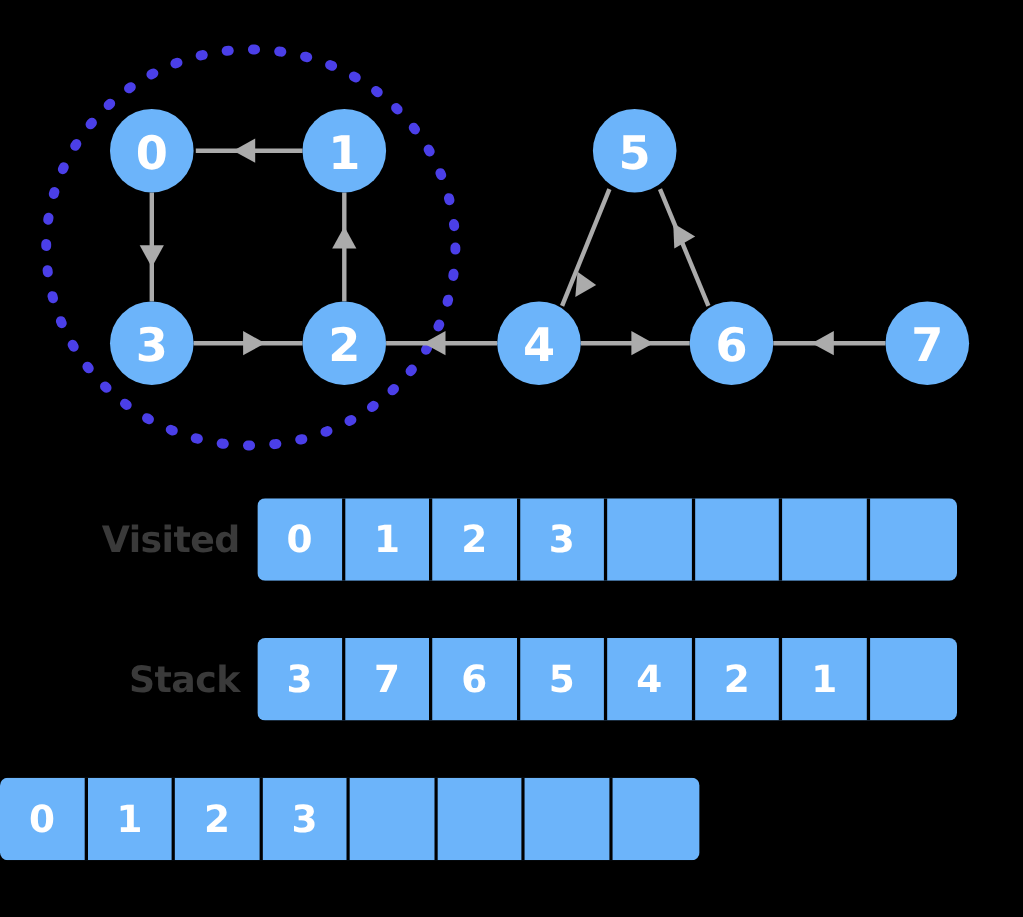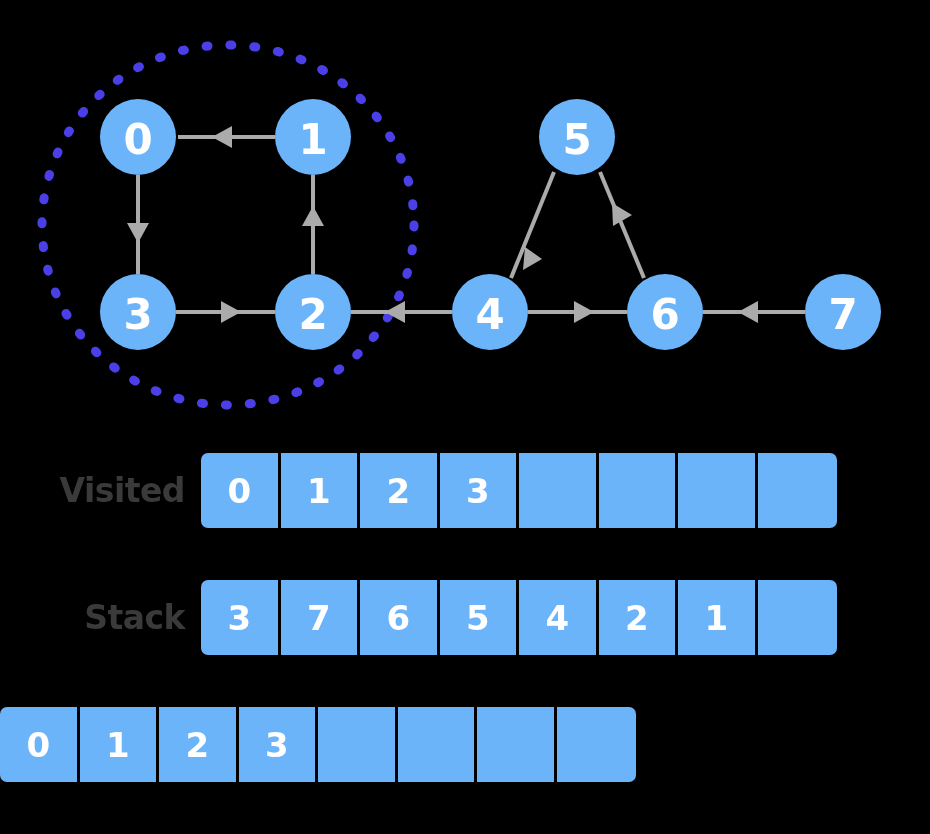--- a/index.html
+++ b/index.html
@@ -48,21 +48,21 @@
   }
   .array-row {
     position: absolute;
     left: 0;
     width: 930px;
     height: 75px;
     display: flex;
     align-items: center;
   }
   .row-label {
-    width: 201px;
+    width: 234px;
     padding-right: 16px;
     box-sizing: border-box;
     text-align: right;
     color: #3a3a3a;
     font-family: "DejaVu Sans", sans-serif;
     font-weight: bold;
     font-size: 33px;
     line-height: 1;
     letter-spacing: -0.5px;
   }

